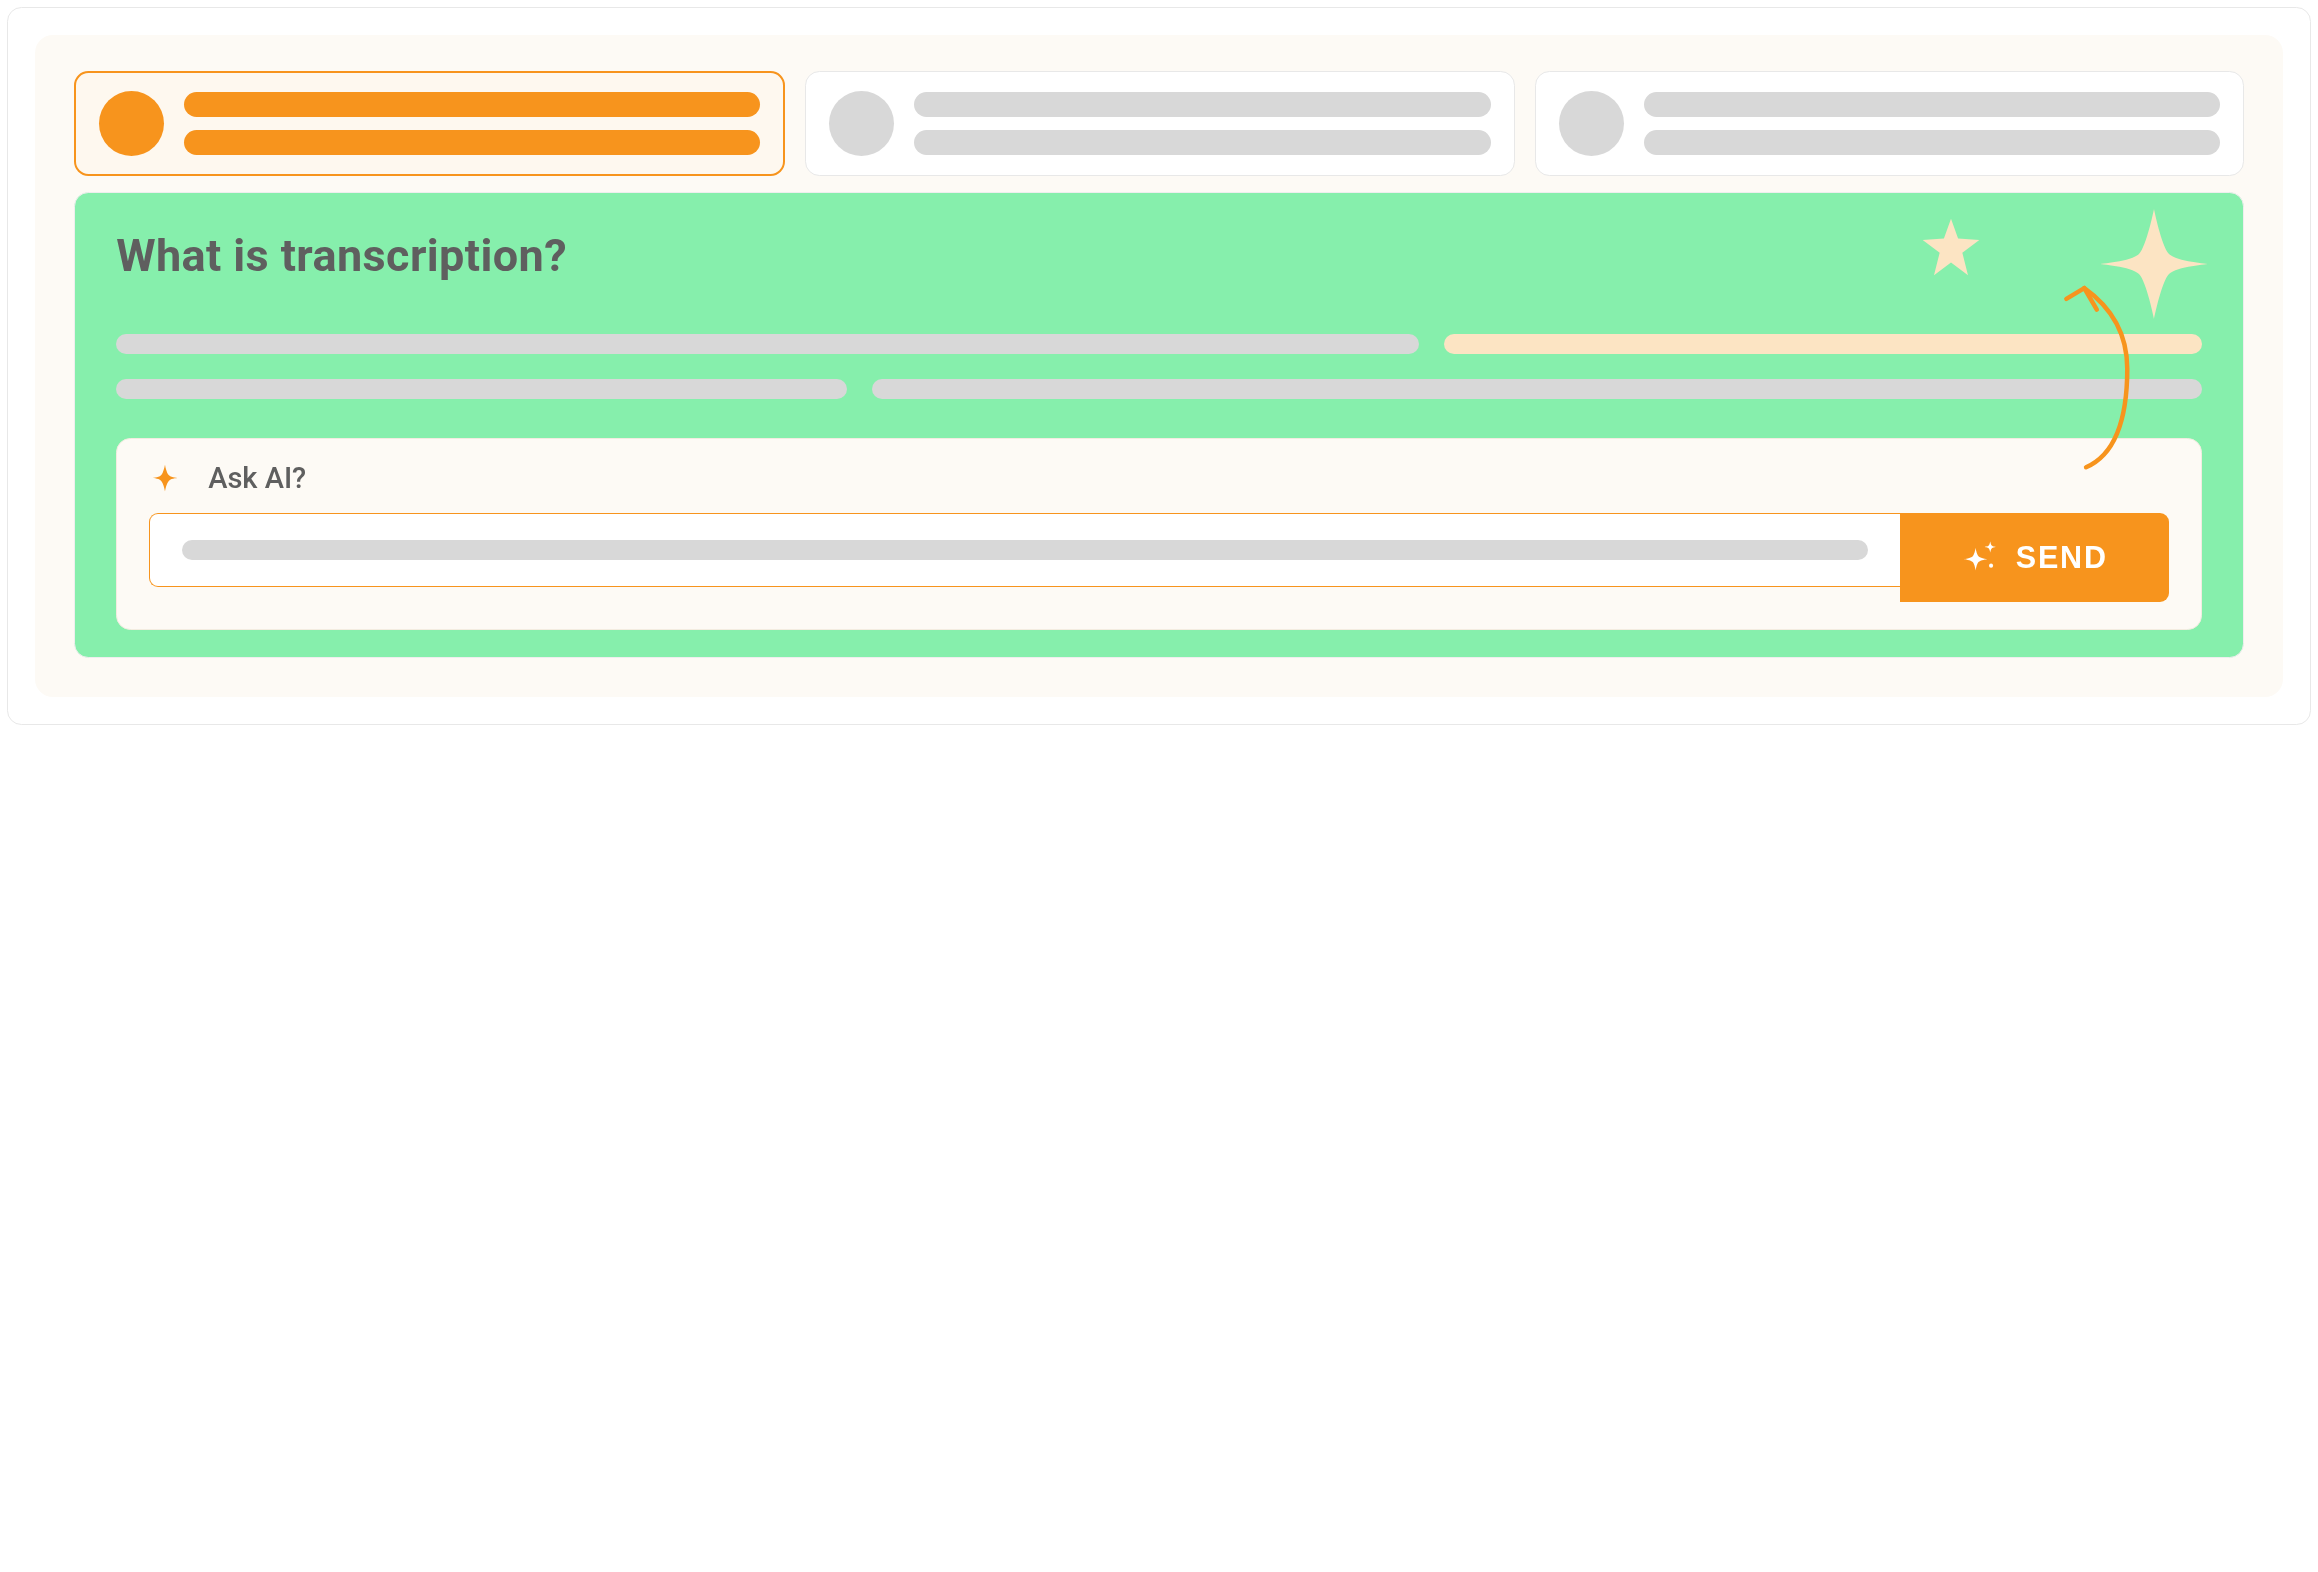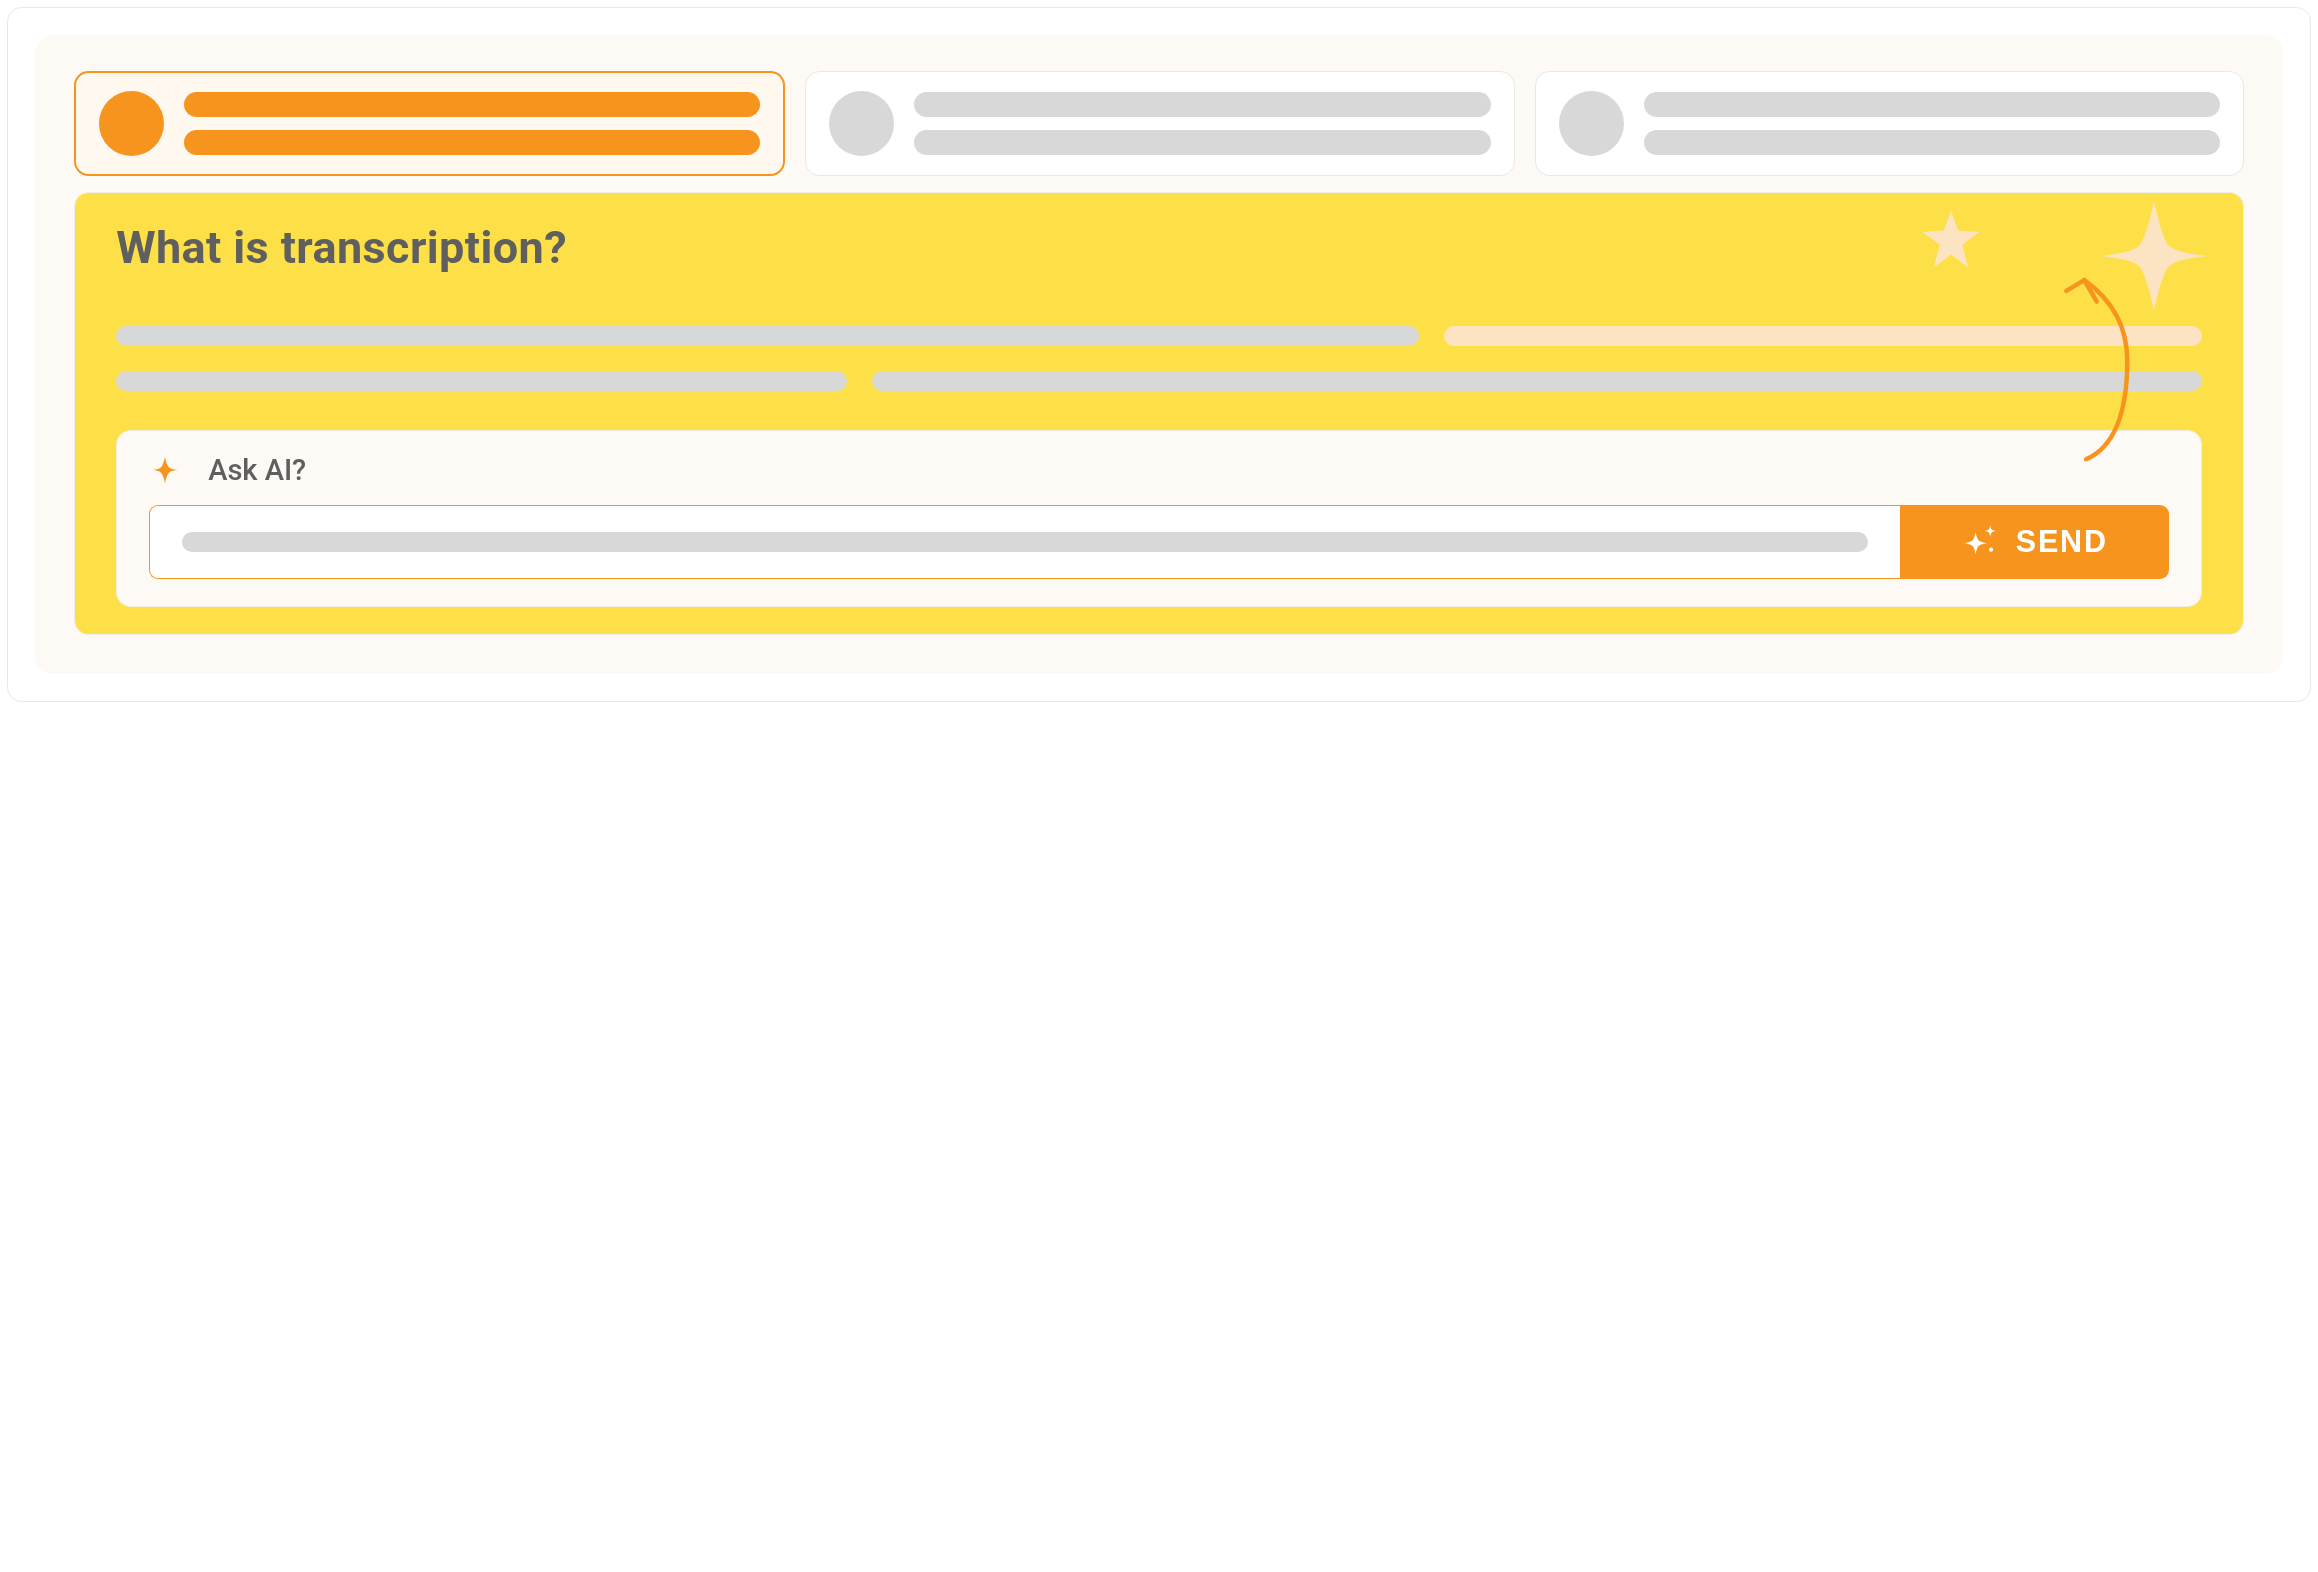--- a/index.html
+++ b/index.html
@@ -80,24 +80,24 @@
     
     .tab-card.active .tab-line {
       background: #f7941d;
     }
     
     .tab-card:not(.active) .tab-line {
       background: #d8d8d8;
     }
     
     .content-panel {
-      background: #fde047;
+      background: #86efac;
       border: 1.8px solid #eeeeee;
       border-radius: 14.4px;
-      padding: 28px 41px 27px 41px;
+      padding: 36px 41px 27px 41px;
       position: relative;
     }
     
     .content-header {
       position: relative;
       margin-bottom: 52px;
     }
     
     .page-title {
       font-size: 45px;
@@ -188,21 +188,21 @@
     
     .send-button {
       background: #f7941d;
       border: none;
       border-radius: 0 9px 9px 0;
       display: flex;
       align-items: center;
       justify-content: center;
       gap: 16px;
       padding: 0 39px;
-      height: 74px;
+      height: 89px;
       cursor: pointer;
       min-width: 269px;
     }
     
     .send-label {
       color: #ffffff;
       font-size: 30.5px;
       font-weight: 700;
       letter-spacing: 1.8px;
     }

